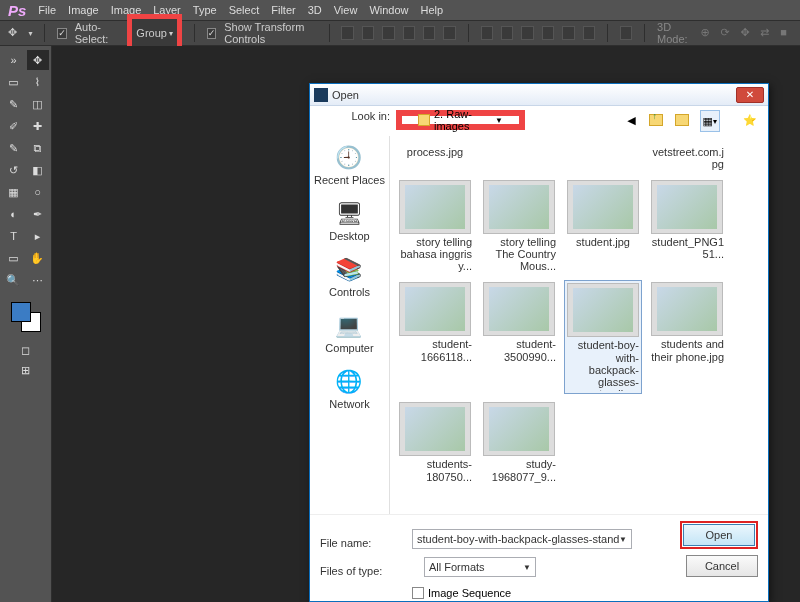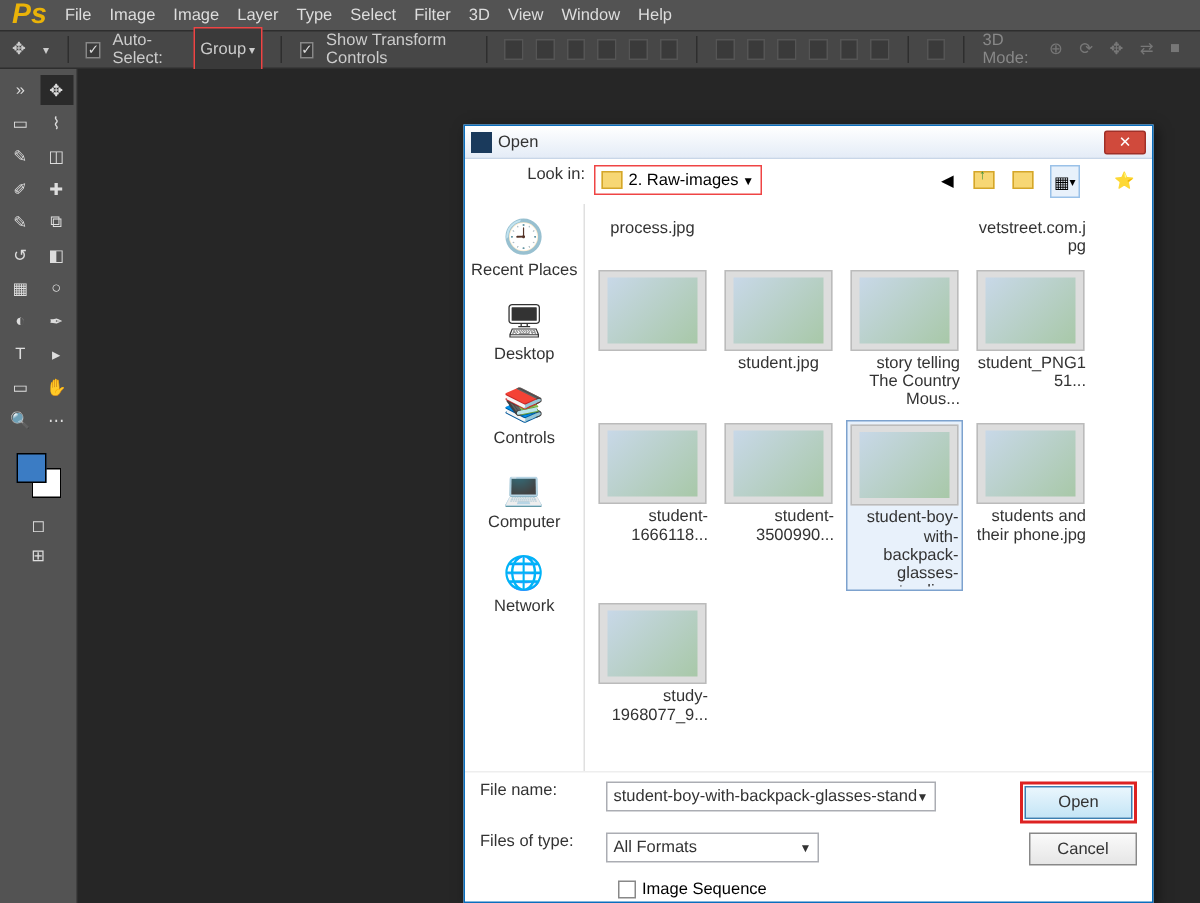--- a/index.html
+++ b/index.html
@@ -1,64 +1,64 @@
 <!DOCTYPE html>
 <html><head>
 <meta charset="utf-8">
 <style>
 *{margin:0;padding:0;box-sizing:border-box;font-family:"Segoe UI",Tahoma,sans-serif;font-size:11px}
 body{background:#535353;width:800px;height:602px;overflow:hidden;position:relative}
 .menubar{background:#535353;height:20px;display:flex;align-items:center;padding:0 8px;color:#ddd}
-.ps-logo{color:#eab308;font-weight:bold;font-size:19px;margin-right:10px;font-style:italic}
+.ps-logo{color:#f0abfc;font-weight:bold;font-size:15px;margin-right:10px;font-style:italic}
 .menubar span{margin-right:12px;cursor:default}
 .options-bar{background:#474747;height:26px;border-top:1px solid #2e2e2e;border-bottom:1px solid #2e2e2e;display:flex;align-items:center;padding:0 8px;color:#ccc;gap:8px}
 .move-icon{width:14px;height:14px;display:inline-block}
 .dropdown-arrow{font-size:8px;margin-left:2px}
 .checkbox{width:11px;height:11px;border:1px solid #888;display:inline-flex;align-items:center;justify-content:center;background:#3a3a3a}
 .checkbox.checked::after{content:"✓";font-size:9px;color:#ddd}
-.group-select{background:#3a3a3a;border:1px solid #ef4444;padding:8px 4px;color:#ccc;display:inline-flex;align-items:center}
+.group-select{background:#3a3a3a;border:5px solid #ef4444;padding:8px 4px;color:#ccc;display:inline-flex;align-items:center}
 .align-icon{width:16px;height:14px;background:#3a3a3a;border:1px solid #555;display:inline-block}
 .options-bar .sep{width:1px;height:18px;background:#2e2e2e;margin:0 4px}
 .mode-label{color:#888}
 .mode-icon{width:16px;height:14px;display:inline-block;color:#777}
 .workspace{display:flex;height:556px;background:#262626}
 .tool-panel{width:52px;background:#535353;border-right:1px solid #2e2e2e;padding:4px 2px;display:flex;flex-direction:column;align-items:center}
 .tool-grid{display:grid;grid-template-columns:22px 22px;gap:2px;margin-bottom:6px}
 .tool{width:22px;height:20px;display:flex;align-items:center;justify-content:center;color:#ddd;cursor:pointer}
 .tool.active{background:#2a2a2a}
 .color-swatch{width:30px;height:30px;position:relative;margin-top:6px}
 .fg-color{width:20px;height:20px;background:#3b7cc4;border:1px solid #000;position:absolute;top:0;left:0;z-index:2}
 .bg-color{width:20px;height:20px;background:#fff;border:1px solid #000;position:absolute;bottom:0;right:0}
 .canvas-area{flex:1;background:#262626;position:relative}
 .dialog{position:absolute;left:309px;top:83px;width:460px;height:519px;background:#fff;border:1px solid #0a6ebd;box-shadow:2px 2px 8px rgba(0,0,0,.5)}
 .titlebar{height:22px;background:linear-gradient(#fff,#e4ecf7);border-bottom:1px solid #c8d6e8;display:flex;align-items:center;padding:0 4px}
 .titlebar-icon{width:14px;height:14px;background:#1a3a5c;display:inline-block;margin-right:4px}
 .titlebar-title{flex:1;color:#333}
 .close-btn{width:28px;height:16px;background:#d04a3c;color:#fff;display:flex;align-items:center;justify-content:center;border:1px solid #a03028;border-radius:2px;cursor:pointer;font-size:10px}
 .lookin-row{height:30px;display:flex;padding:4px 8px;gap:6px}
 .lookin-label{width:72px;text-align:right;color:#333}
-.lookin-combo{flex:1;max-width:160px;height:20px;border:1px solid #ef4444;display:flex;align-items:center;padding:0 4px;background:#fff}
+.lookin-combo{flex:1;max-width:160px;height:20px;border:6px solid #ef4444;display:flex;align-items:center;padding:0 16px;background:#fff}
 .folder-icon{width:14px;height:12px;background:#f7d774;border:1px solid #d4a62a;display:inline-block;margin-right:4px}
 .combo-arrow{margin-left:auto;font-size:8px}
 .toolbar-btn{width:20px;height:20px;display:flex;align-items:center;justify-content:center;cursor:pointer}
 .view-btn{border:1px solid #9ac1e8;background:#e8f1fb;padding:1px 2px;display:flex;align-items:center}
 .star-icon{color:#f5a623}
 .dialog-body{display:flex;height:378px}
 .places-bar{width:80px;border-right:1px solid #e0e0e0;display:flex;flex-direction:column;align-items:center;padding-top:8px;gap:14px}
 .place{display:flex;flex-direction:column;align-items:center;gap:2px;cursor:pointer;color:#333;text-align:center}
 .place-icon{width:32px;height:28px;display:flex;align-items:center;justify-content:center;font-size:22px}
 .file-area{flex:1;overflow:auto;padding:6px}
 .file-row{display:flex;gap:6px;margin-bottom:6px}
 .file-item{width:78px;display:flex;flex-direction:column;align-items:center;text-align:right;font-size:10px;color:#333;cursor:pointer;padding:2px}
 .file-item.selected{border:1px solid #7da2ce;background:#e8f1fb}
 .thumb{width:72px;height:54px;background:#ddd;border:1px solid #bbb;display:flex;align-items:center;justify-content:center;overflow:hidden}
 .thumb-inner{width:60px;height:44px;background:linear-gradient(135deg,#c8d8e8,#a8c8a8)}
 .file-label{margin-top:2px;line-height:1.1;word-break:break-word;max-height:52px;overflow:hidden}
 .bottom-rows{padding:6px 10px;border-top:1px solid #eee}
-.form-row{display:flex;align-items:flex-start;gap:4px;margin-bottom:6px}
+.form-row{display:flex;align-items:flex-end;gap:24px;margin-bottom:6px}
 .form-label{width:80px;text-align:left;color:#333}
 .form-combo{flex:1;max-width:220px;height:20px;border:1px solid #abadb3;display:flex;align-items:center;padding:0 4px;background:#fff;color:#333}
 .btn{width:72px;height:22px;border:1px solid #888;background:linear-gradient(#fafafa,#e6e6e6);display:flex;align-items:center;justify-content:center;cursor:pointer;color:#333}
 .btn.primary{border:1px solid #3c7fb1;background:linear-gradient(#eaf6fd,#c4e5f6)}
 .btn-highlight{border:2px solid #d22;padding:1px}
 .seq-row{display:flex;align-items:center;gap:4px;padding:4px 0 0 92px}
 .seq-checkbox{width:12px;height:12px;border:1px solid #888;background:#fff}
 </style>
 </head>
 <body>
@@ -210,37 +210,38 @@
           <div class="file-item" style="visibility: hidden;"></div>
           <div class="file-item">
             <div class="file-label">vetstreet.com.jpg</div>
           </div>
         </div>
         <div class="file-row">
           <div class="file-item">
             <div class="thumb">
               <div class="thumb-inner"></div>
             </div>
+            <div class="file-label">story telling bahasa inggris y...</div>
+          </div>
+          <div class="file-item">
+            <div class="thumb">
+              <div class="thumb-inner"></div>
+            </div>
+            <div class="file-label">story telling The Country Mous...</div>
           </div>
           <div class="file-item">
             <div class="thumb">
               <div class="thumb-inner"></div>
             </div>
             <div class="file-label">student.jpg</div>
           </div>
           <div class="file-item">
             <div class="thumb">
               <div class="thumb-inner"></div>
             </div>
-            <div class="file-label">story telling The Country Mous...</div>
-          </div>
-          <div class="file-item">
-            <div class="thumb">
-              <div class="thumb-inner"></div>
-            </div>
             <div class="file-label">student_PNG151...</div>
           </div>
         </div>
         <div class="file-row">
           <div class="file-item">
             <div class="thumb">
               <div class="thumb-inner"></div>
             </div>
             <div class="file-label">student-1666118...</div>
           </div>
@@ -257,20 +258,26 @@
             <div class="file-label">student-boy-with-backpack-glasses-standing-thinking-idea-back-school_1368-18584.jpg</div>
           </div>
           <div class="file-item">
             <div class="thumb">
               <div class="thumb-inner"></div>
             </div>
             <div class="file-label">students and their phone.jpg</div>
           </div>
         </div>
         <div class="file-row">
+          <div class="file-item">
+            <div class="thumb">
+              <div class="thumb-inner"></div>
+            </div>
+            <div class="file-label">students-180750...</div>
+          </div>
           <div class="file-item">
             <div class="thumb">
               <div class="thumb-inner"></div>
             </div>
             <div class="file-label">study-1968077_9...</div>
           </div>
         </div>
       </div>
   </div>
   <div class="bottom-rows">

